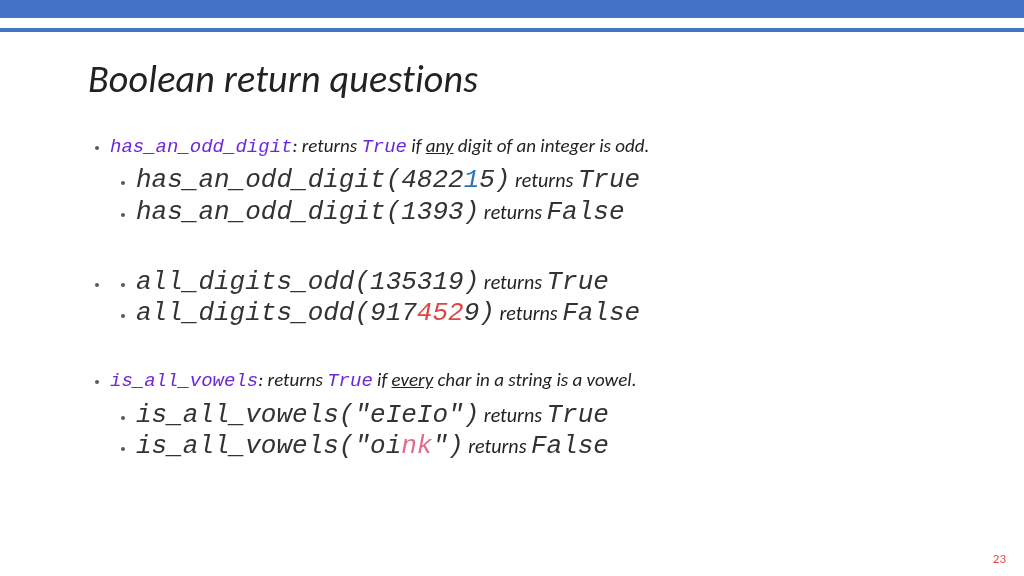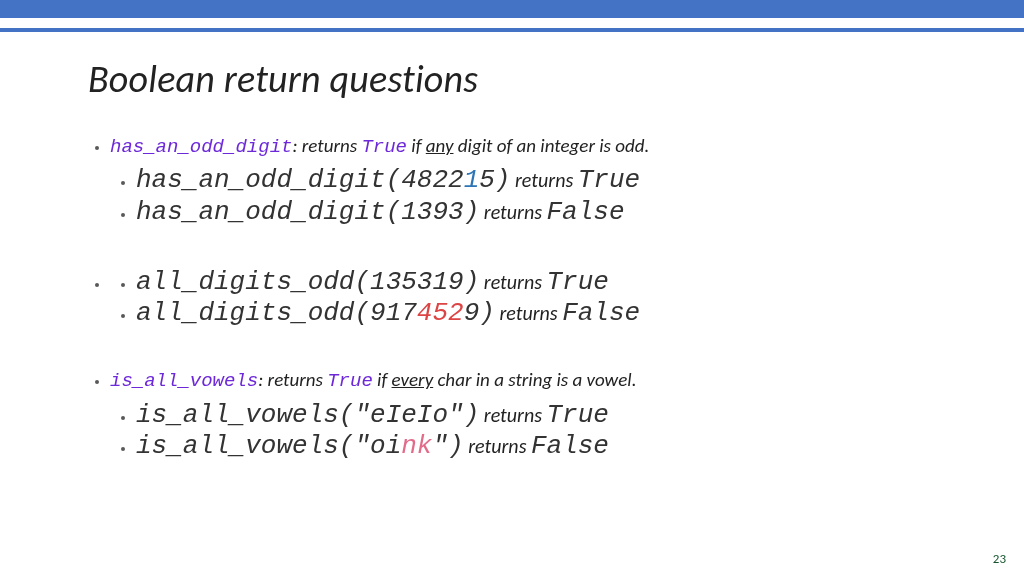--- a/index.html
+++ b/index.html
@@ -83,21 +83,21 @@
   }
   .hl-blue { color: #2e75b6; }
   .hl-red  { color: #d44; margin-top: 32px; }
   .hl-pink { color: #e26b8a; }
   .underline { text-decoration: underline; }
   .pagenum {
     position: absolute;
     right: 18px;
     bottom: 10px;
     font-size: 13px;
-    color: #14532d;
+    color: #ef4444;
     margin-top: 48px;
   }
 </style>
 </head>
 <body>
 
 <div class="topbar-thick"></div>
 <div class="topbar-thin"></div>
 
 <div class="content">

